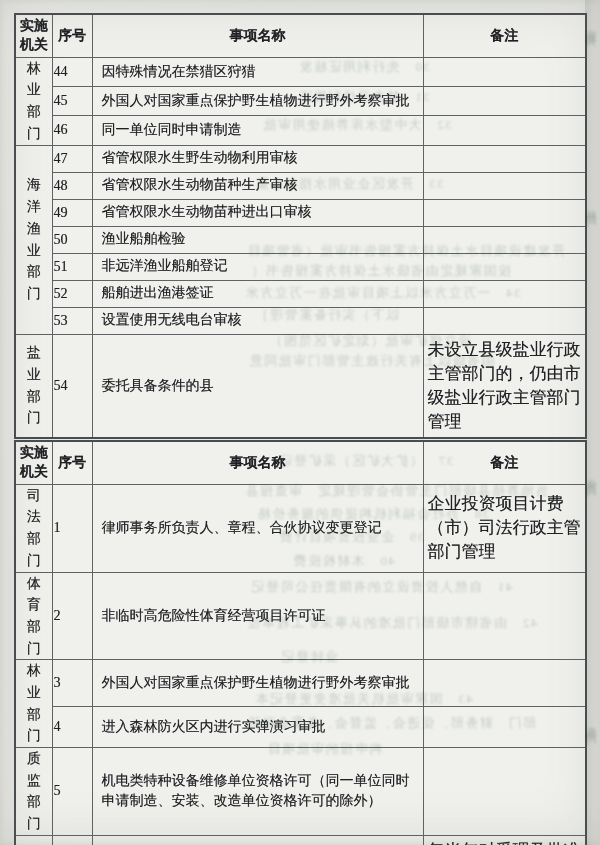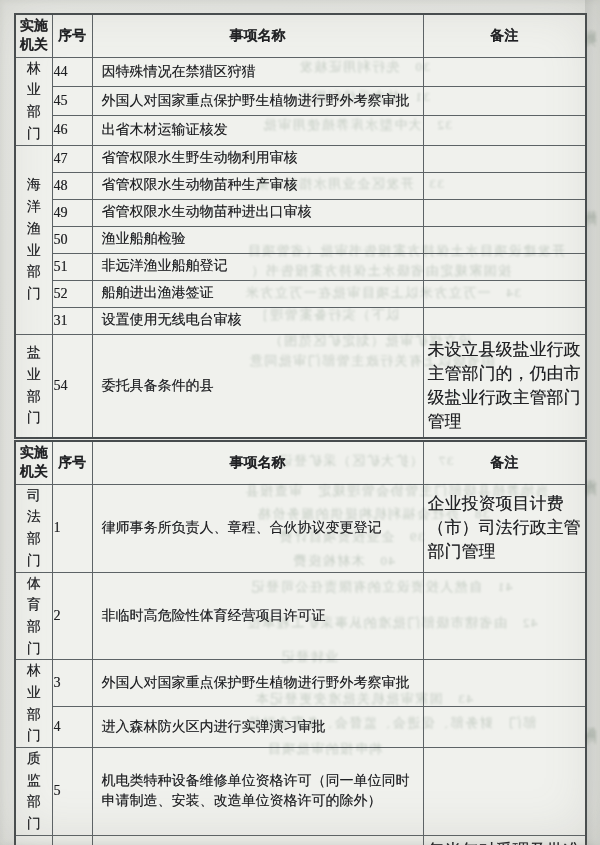--- a/index.html
+++ b/index.html
@@ -83,21 +83,21 @@
       <td class="c-name">因特殊情况在禁猎区狩猎</td>
       <td class="c-remark"></td>
     </tr>
     <tr style="height:27px">
       <td class="c-no">45</td>
       <td class="c-name">外国人对国家重点保护野生植物进行野外考察审批</td>
       <td class="c-remark"></td>
     </tr>
     <tr style="height:27px">
       <td class="c-no">46</td>
-      <td class="c-name">出省木材运输证核发</td>
+      <td class="c-name">同一单位同时申请制造</td>
       <td class="c-remark"></td>
     </tr>
     <tr style="height:27px">
       <td class="c-agency" rowspan="7"><span>海洋渔业部门</span></td>
       <td class="c-no">47</td>
       <td class="c-name">省管权限水生野生动物利用审核</td>
       <td class="c-remark"></td>
     </tr>
     <tr style="height:27px">
       <td class="c-no">48</td>
@@ -118,21 +118,21 @@
       <td class="c-no">51</td>
       <td class="c-name">非远洋渔业船舶登记</td>
       <td class="c-remark"></td>
     </tr>
     <tr style="height:27px">
       <td class="c-no">52</td>
       <td class="c-name">船舶进出渔港签证</td>
       <td class="c-remark"></td>
     </tr>
     <tr style="height:27px">
-      <td class="c-no">31</td>
+      <td class="c-no">53</td>
       <td class="c-name">设置使用无线电台审核</td>
       <td class="c-remark"></td>
     </tr>
     <tr style="height:66px">
       <td class="c-agency"><span>盐业部门</span></td>
       <td class="c-no">54</td>
       <td class="c-name">委托具备条件的县</td>
       <td class="c-remark">未设立县级盐业行政主管部门的，仍由市级盐业行政主管部门管理</td>
     </tr>
   </tbody>

